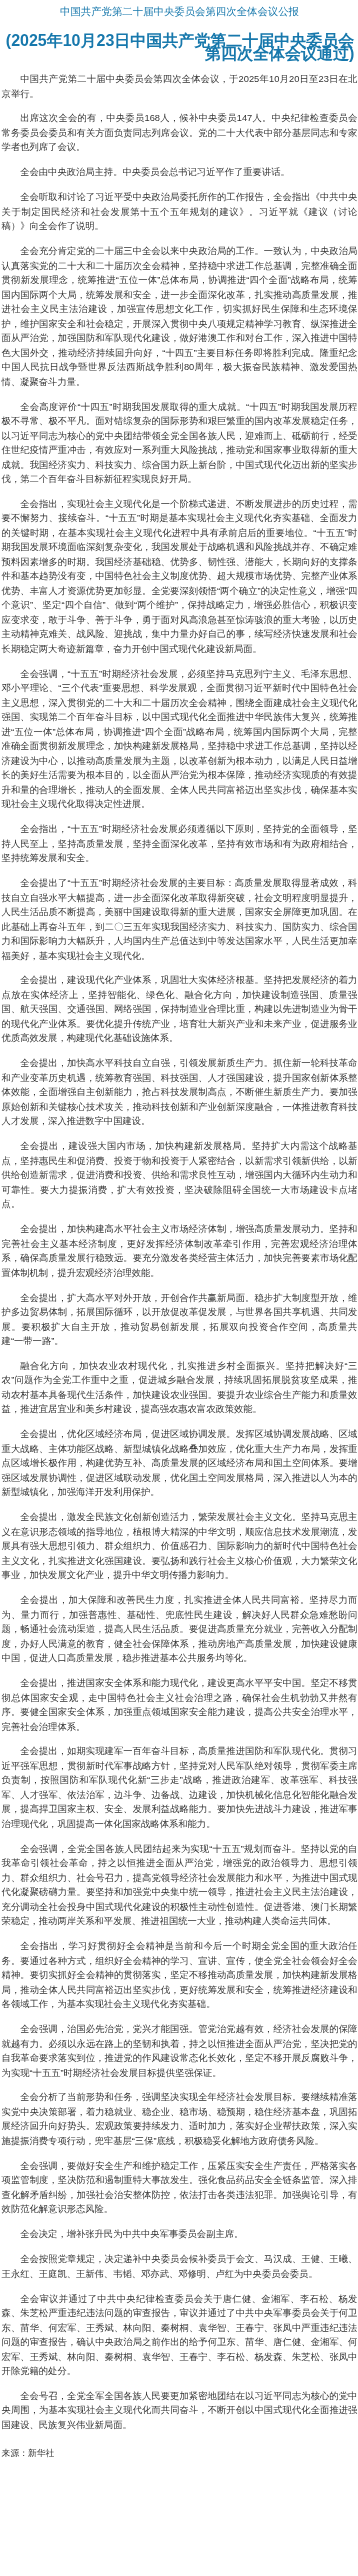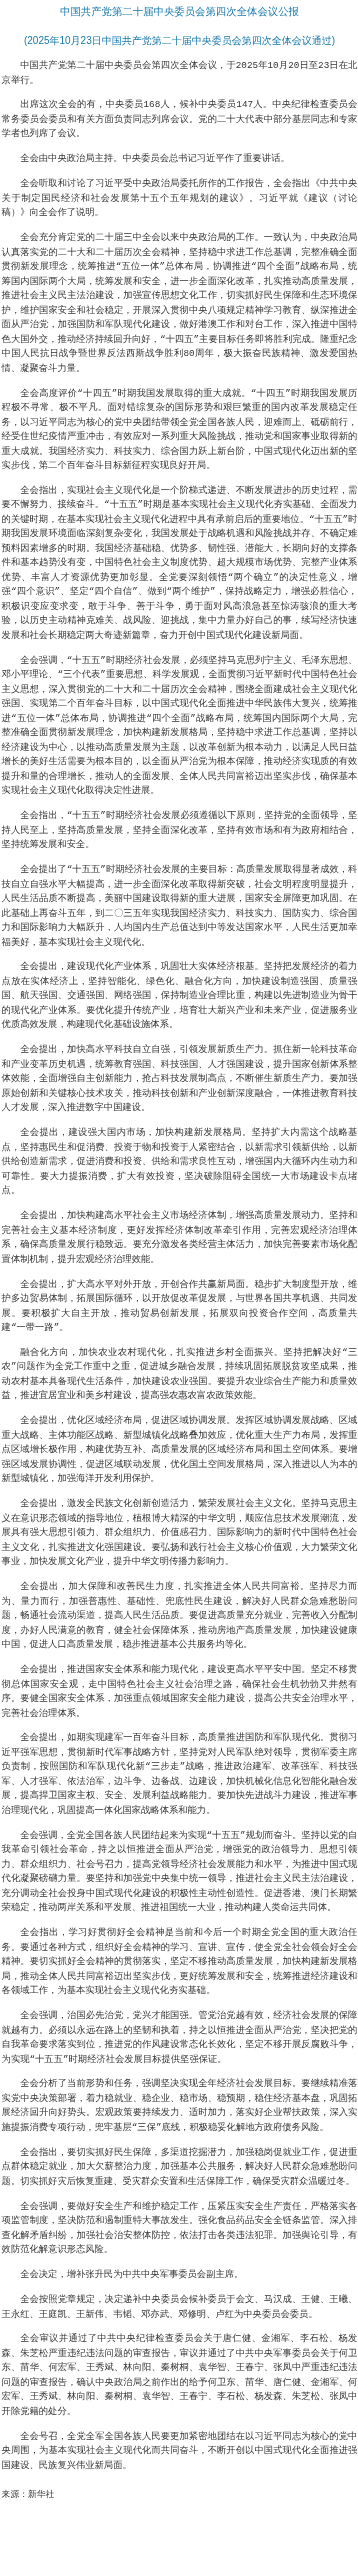--- a/index.html
+++ b/index.html
@@ -25,35 +25,34 @@
   .article-title {
     color: var(--heading-color);
     font-size: 10.4px;
     line-height: 13.5px;
     font-weight: normal;
     text-align: center;
     margin: 3.1px 5.2px 0 5.2px;
   }
   .article-subtitle {
     color: var(--heading-color);
-    font-size: 10px;
+    font-size: 16px;
     line-height: 13px;
-    font-weight: normal;
-    text-align: center;
+    font-weight: bold;
+    text-align: right;
     margin: 15px 3.1px 0 3.1px;
   }
   .article-body { margin-top: 12.4px; }
   .article-body p {
     font-size: 9.3px;
     line-height: 14.5px;
     color: var(--body-color);
     text-indent: 2em;
     text-align: justify;
     margin: 10.4px 0;
-    font-family: Liberation Mono, monospace;
   }
   .source-line {
     font-size: 8.8px;
     line-height: 13.5px;
     color: var(--body-color);
     margin: 14.5px 0 0 0;
     text-indent: 0;
   }
 </style>
 </head>
@@ -82,21 +81,20 @@
     <p>融合化方向，加快农业农村现代化，扎实推进乡村全面振兴。坚持把解决好“三农”问题作为全党工作重中之重，促进城乡融合发展，持续巩固拓展脱贫攻坚成果，推动农村基本具备现代生活条件，加快建设农业强国。要提升农业综合生产能力和质量效益，推进宜居宜业和美乡村建设，提高强农惠农富农政策效能。</p>
     <p>全会提出，优化区域经济布局，促进区域协调发展。发挥区域协调发展战略、区域重大战略、主体功能区战略、新型城镇化战略叠加效应，优化重大生产力布局，发挥重点区域增长极作用，构建优势互补、高质量发展的区域经济布局和国土空间体系。要增强区域发展协调性，促进区域联动发展，优化国土空间发展格局，深入推进以人为本的新型城镇化，加强海洋开发利用保护。</p>
     <p>全会提出，激发全民族文化创新创造活力，繁荣发展社会主义文化。坚持马克思主义在意识形态领域的指导地位，植根博大精深的中华文明，顺应信息技术发展潮流，发展具有强大思想引领力、群众组织力、价值感召力、国际影响力的新时代中国特色社会主义文化，扎实推进文化强国建设。要弘扬和践行社会主义核心价值观，大力繁荣文化事业，加快发展文化产业，提升中华文明传播力影响力。</p>
     <p>全会提出，加大保障和改善民生力度，扎实推进全体人民共同富裕。坚持尽力而为、量力而行，加强普惠性、基础性、兜底性民生建设，解决好人民群众急难愁盼问题，畅通社会流动渠道，提高人民生活品质。要促进高质量充分就业，完善收入分配制度，办好人民满意的教育，健全社会保障体系，推动房地产高质量发展，加快建设健康中国，促进人口高质量发展，稳步推进基本公共服务均等化。</p>
     <p>全会提出，推进国家安全体系和能力现代化，建设更高水平平安中国。坚定不移贯彻总体国家安全观，走中国特色社会主义社会治理之路，确保社会生机勃勃又井然有序。要健全国家安全体系，加强重点领域国家安全能力建设，提高公共安全治理水平，完善社会治理体系。</p>
     <p>全会提出，如期实现建军一百年奋斗目标，高质量推进国防和军队现代化。贯彻习近平强军思想，贯彻新时代军事战略方针，坚持党对人民军队绝对领导，贯彻军委主席负责制，按照国防和军队现代化新“三步走”战略，推进政治建军、改革强军、科技强军、人才强军、依法治军，边斗争、边备战、边建设，加快机械化信息化智能化融合发展，提高捍卫国家主权、安全、发展利益战略能力。要加快先进战斗力建设，推进军事治理现代化，巩固提高一体化国家战略体系和能力。</p>
     <p>全会强调，全党全国各族人民团结起来为实现“十五五”规划而奋斗。坚持以党的自我革命引领社会革命，持之以恒推进全面从严治党，增强党的政治领导力、思想引领力、群众组织力、社会号召力，提高党领导经济社会发展能力和水平，为推进中国式现代化凝聚磅礴力量。要坚持和加强党中央集中统一领导，推进社会主义民主法治建设，充分调动全社会投身中国式现代化建设的积极性主动性创造性。促进香港、澳门长期繁荣稳定，推动两岸关系和平发展、推进祖国统一大业，推动构建人类命运共同体。</p>
     <p>全会指出，学习好贯彻好全会精神是当前和今后一个时期全党全国的重大政治任务。要通过各种方式，组织好全会精神的学习、宣讲、宣传，使全党全社会领会好全会精神。要切实抓好全会精神的贯彻落实，坚定不移推动高质量发展，加快构建新发展格局，推动全体人民共同富裕迈出坚实步伐，更好统筹发展和安全，统筹推进经济建设和各领域工作，为基本实现社会主义现代化夯实基础。</p>
     <p>全会强调，治国必先治党，党兴才能国强。管党治党越有效，经济社会发展的保障就越有力。必须以永远在路上的坚韧和执着，持之以恒推进全面从严治党，坚决把党的自我革命要求落实到位，推进党的作风建设常态化长效化，坚定不移开展反腐败斗争，为实现“十五五”时期经济社会发展目标提供坚强保证。</p>
     <p>全会分析了当前形势和任务，强调坚决实现全年经济社会发展目标。要继续精准落实党中央决策部署，着力稳就业、稳企业、稳市场、稳预期，稳住经济基本盘，巩固拓展经济回升向好势头。宏观政策要持续发力、适时加力，落实好企业帮扶政策，深入实施提振消费专项行动，兜牢基层“三保”底线，积极稳妥化解地方政府债务风险。</p>
-    <p>全会指出，要切实抓好民生保障，多渠道挖掘潜力，加强稳岗促就业工作，促进重点群体稳定就业，加大欠薪整治力度，加强基本公共服务，解决好人民群众急难愁盼问题。切实抓好灾后恢复重建、受灾群众安置和生活保障工作，确保受灾群众温暖过冬。</p>
     <p>全会强调，要做好安全生产和维护稳定工作，压紧压实安全生产责任，严格落实各项监管制度，坚决防范和遏制重特大事故发生。强化食品药品安全全链条监管。深入排查化解矛盾纠纷，加强社会治安整体防控，依法打击各类违法犯罪。加强舆论引导，有效防范化解意识形态风险。</p>
     <p>全会决定，增补张升民为中共中央军事委员会副主席。</p>
     <p>全会按照党章规定，决定递补中央委员会候补委员于会文、马汉成、王健、王曦、王永红、王庭凯、王新伟、韦韬、邓亦武、邓修明、卢红为中央委员会委员。</p>
     <p>全会审议并通过了中共中央纪律检查委员会关于唐仁健、金湘军、李石松、杨发森、朱芝松严重违纪违法问题的审查报告，审议并通过了中共中央军事委员会关于何卫东、苗华、何宏军、王秀斌、林向阳、秦树桐、袁华智、王春宁、张凤中严重违纪违法问题的审查报告，确认中央政治局之前作出的给予何卫东、苗华、唐仁健、金湘军、何宏军、王秀斌、林向阳、秦树桐、袁华智、王春宁、李石松、杨发森、朱芝松、张凤中开除党籍的处分。</p>
     <p>全会号召，全党全军全国各族人民要更加紧密地团结在以习近平同志为核心的党中央周围，为基本实现社会主义现代化而共同奋斗，不断开创以中国式现代化全面推进强国建设、民族复兴伟业新局面。</p>
   </div>
 
   <p class="source-line">来源：新华社</p>
 </div>
 

